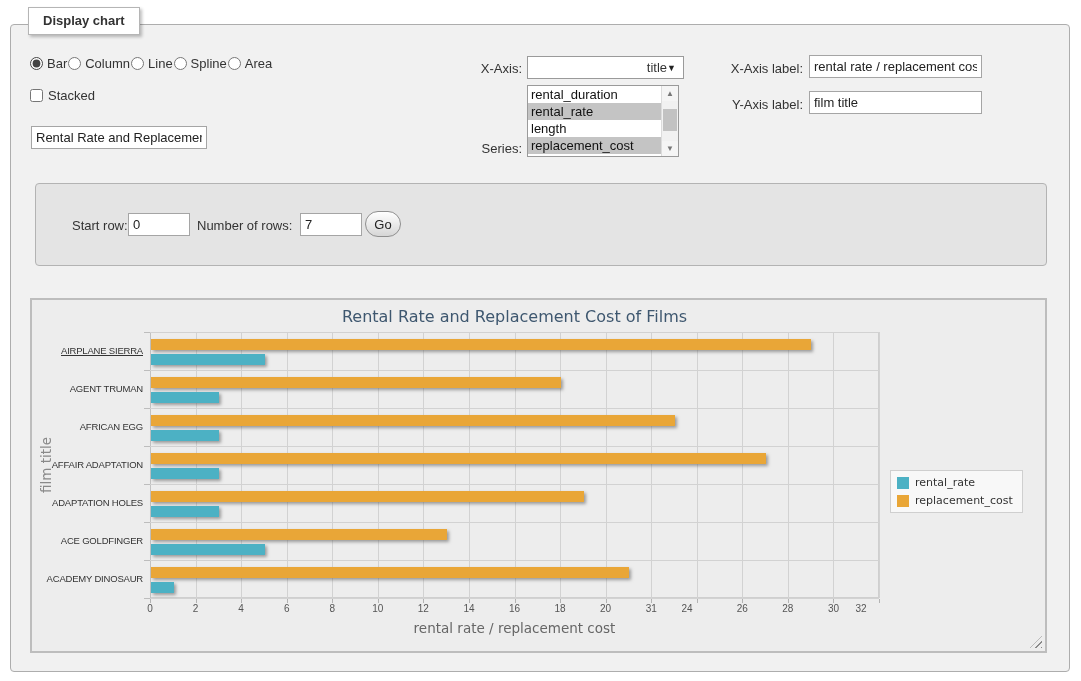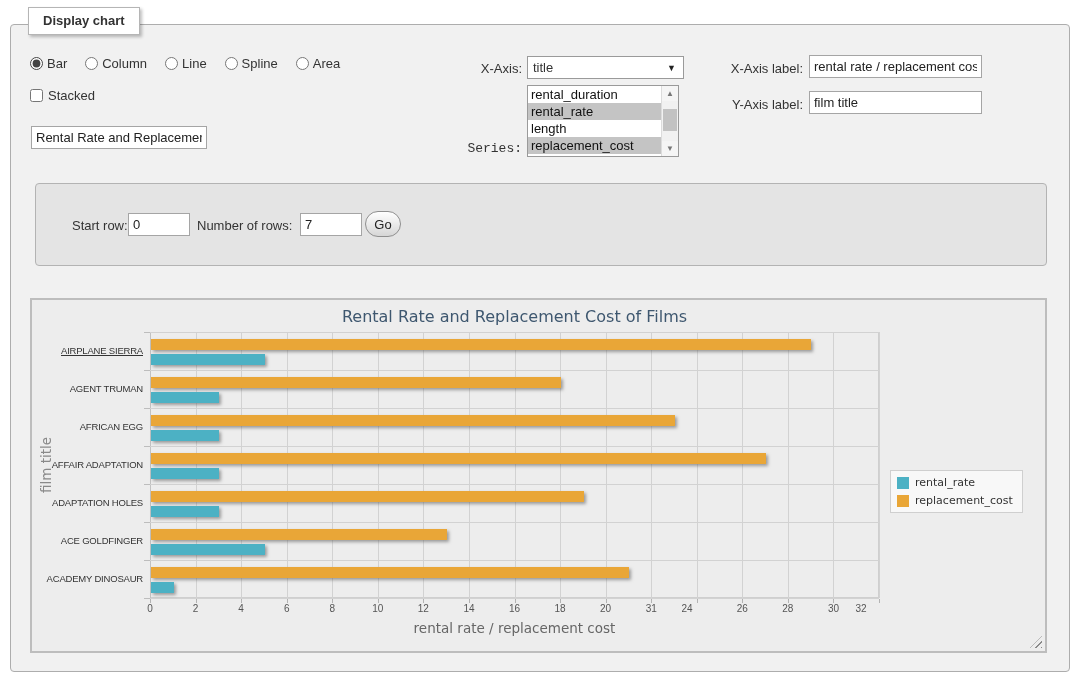--- a/index.html
+++ b/index.html
@@ -10,33 +10,33 @@
   
   .fieldset { position:absolute; left:10px; top:24px; width:1060px; height:648px;
               background:#f1f1f1; border:1px solid #adadad; border-radius:4px; }
   .fieldset-legend { position:absolute; left:28px; top:7px; background:#fff;
               border:1px solid #b5b5b5; padding:5px 14px 6px; font-weight:bold;
               font-size:13px; color:#333; box-shadow:2px 2px 3px rgba(0,0,0,0.25); z-index:5; }
   .lbl { position:absolute; color:#333; font-size:13px; }
   .r { text-align:right; }
 
   
-  .chart-type-group { position:absolute; left:30px; top:56px; display:flex; gap:18px; align-items:center; }
+  .chart-type-group { position:absolute; left:30px; top:56px; display:flex; gap:1px; align-items:center; }
   .chart-type-group label { display:flex; align-items:center; gap:4px; cursor:default; }
   input[type=radio], input[type=checkbox] { width:13px; height:13px; accent-color:#444; }
 
   .stacked-row { position:absolute; left:30px; top:88px; display:flex; align-items:center; gap:5px; }
 
   input.txt { position:absolute; height:23px; border:1px solid #a5a5a5; background:#fff;
               font-family:"Liberation Sans", sans-serif; font-size:13px; color:#222;
               padding:1px 4px; border-radius:0; }
 
   
   .select { position:absolute; left:527px; top:56px; width:157px; height:23px; background:#fff;
-            border:1px solid #9a9a9a; display:flex; align-items:center; justify-content:space-between;
+            border:1px solid #9a9a9a; display:flex; align-items:center; justify-content:flex-end;
             padding:0 7px 0 5px; }
   .select-arrow { font-size:9px; color:#222; }
 
   
   .listbox { position:absolute; left:527px; top:85px; width:152px; height:72px; background:#fff;
              border:1px solid #9a9a9a; display:flex; }
   .options { flex:1; overflow:hidden; }
   .option { height:17px; line-height:17px; padding-left:3px; font-size:13px; color:#111; white-space:nowrap; }
   .option.sel { background:#c4c4c4; }
   .scrollbar { width:17px; background:#f1f1f1; border-left:1px solid #dcdcdc; display:flex; flex-direction:column; }
@@ -117,21 +117,21 @@
   </label>
 
   <input class="txt" style="left: 31px; top: 126px; width: 176px;" value="Rental Rate and Replacement Cost of Films">
 
   <span class="lbl r" style="left:440px; top:61px; width:82px;">X-Axis:</span>
   <div class="select">
     <span>title</span>
     <span class="select-arrow">▼</span>
   </div>
 
-  <span class="lbl r" style="left:440px; top:141px; width:82px;font-family:Liberation Mono, monospace;">Series:</span>
+  <span class="lbl r" style="left:440px; top:141px; width:82px;">Series:</span>
   <div class="listbox">
     <div class="options" id="seriesOptions">
         <div class="option">rental_duration</div>
         <div class="option sel">rental_rate</div>
         <div class="option">length</div>
         <div class="option sel">replacement_cost</div>
       </div>
     <div class="scrollbar">
       <div class="sb-btn">▲</div>
       <div class="sb-track">

